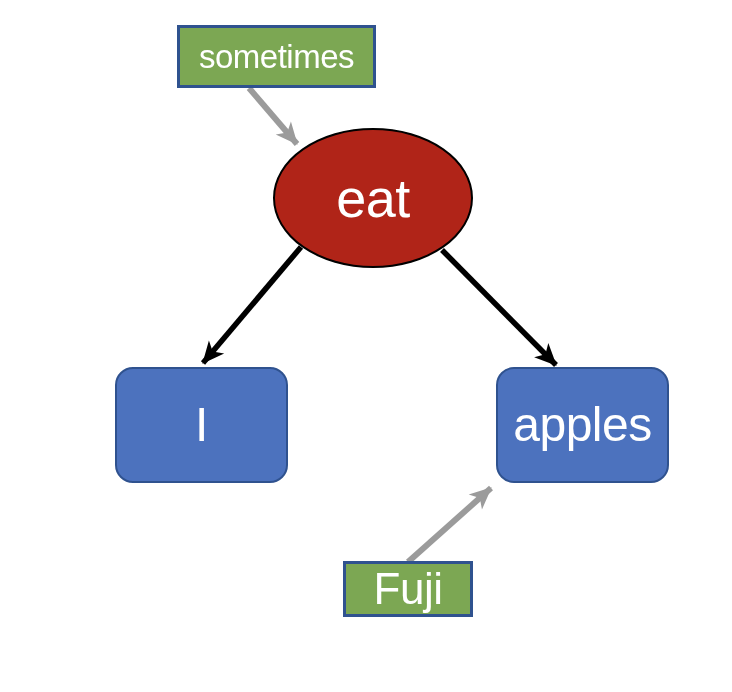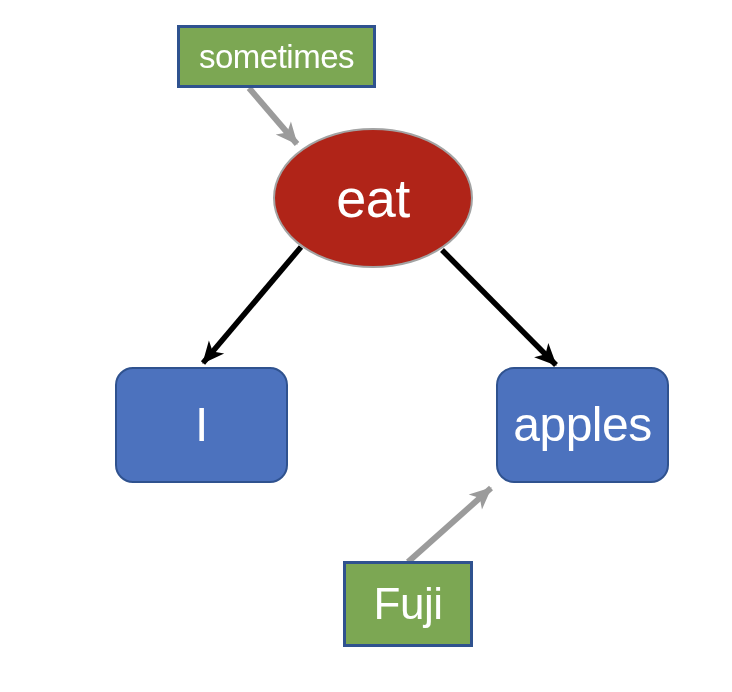--- a/index.html
+++ b/index.html
@@ -45,30 +45,30 @@
     left: 157px;
     top: 25px;
     width: 199px;
     height: 63px;
     margin-left: 20px;
   }
   .node-fuji {
     left: 343px;
     top: 561px;
     width: 130px;
-    height: 86px;
+    height: 56px;
     font-size: 44px;
   }
   .root-ellipse {
     left: 273px;
     top: 128px;
     width: 200px;
     height: 140px;
     background: #B02418;
-    border: 2px solid #a3a3a3;
+    border: 2px solid #000000;
     border-radius: 50%;
     font-size: 54px;
     text-align: right;
   }
   .word-box {
     background: #4C72BE;
     border: 2.5px solid #2F528F;
     border-radius: 18px;
     width: 173px;
     height: 116px;

